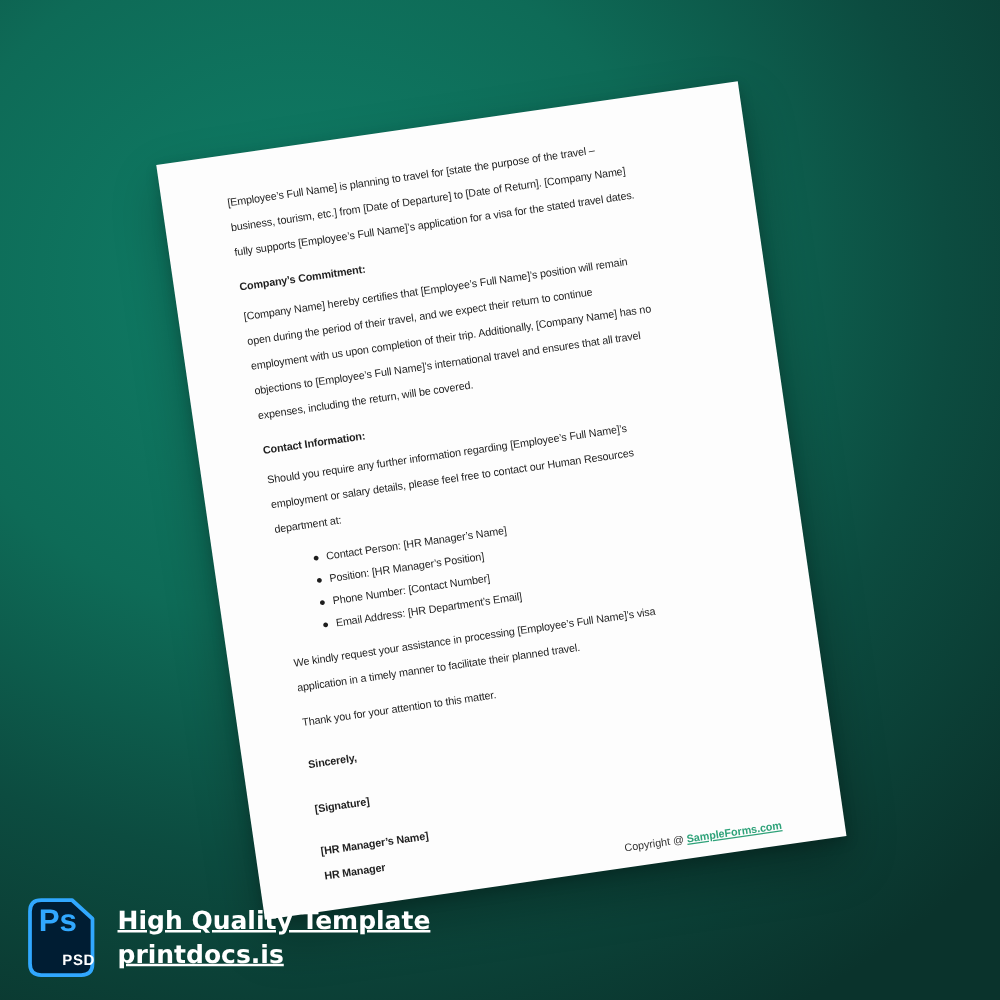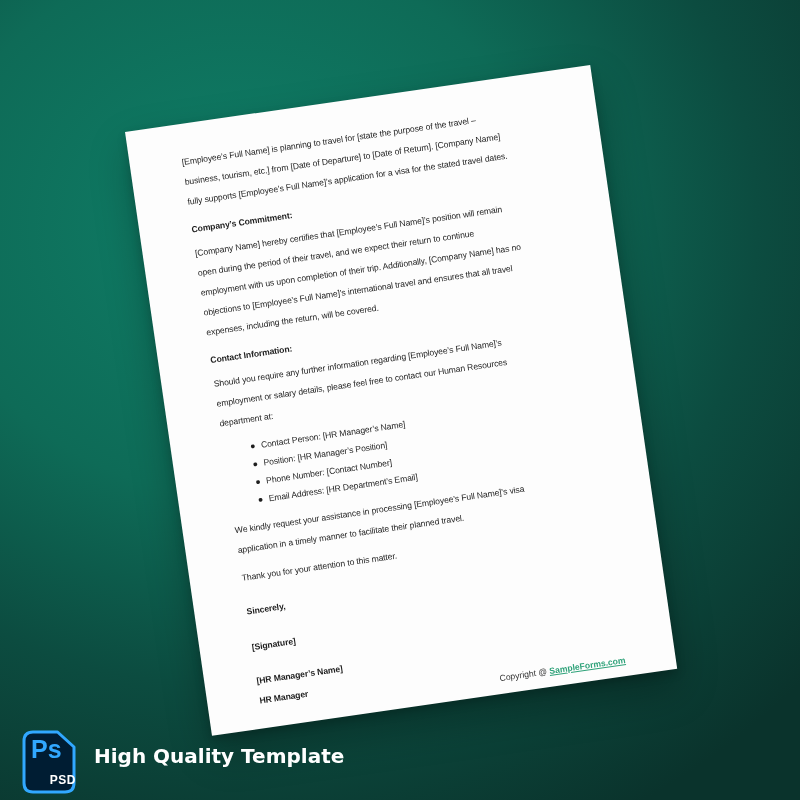--- a/index.html
+++ b/index.html
@@ -74,21 +74,20 @@
     position: absolute;
     left: 22px; top: 718px;
     display: flex;
     align-items: center;
     z-index: 3;
   }
   .psd-badge {
     position: relative;
     width: 54px; height: 64px;
     flex: 0 0 auto;
-    margin-top: 12px;
   }
   .psd-badge .ps-text {
     position: absolute;
     left: 9px; top: 5px;
     font-size: 25px;
     font-weight: bold;
     color: #31a8ff;
     font-family: "Liberation Sans", sans-serif;
   }
   .psd-badge .psd-text {
@@ -99,20 +98,21 @@
     font-weight: bold;
     color: #ffffff;
     letter-spacing: 0.5px;
     font-family: "Liberation Sans", sans-serif;
   }
   .promo {
     margin-left: 18px;
     color: #ffffff;
     font-family: "DejaVu Sans", sans-serif;
     font-weight: bold;
+    text-decoration: underline;
   }
   .promo .promo-title { font-size: 20px; line-height: 27px; }
   .promo .promo-site  { font-size: 20px; line-height: 27px; }
 </style>
 </head>
 <body>
 
 <div class="paper">
 
   <p>[Employee’s Full Name] is planning to travel for [state the purpose of the travel –
@@ -165,14 +165,15 @@
 <div class="brand">
   <div class="psd-badge">
     <svg width="54" height="64" viewBox="0 0 54 64">
       <path d="M11 2 H35.5 L52 17 V53 Q52 62 43 62 H11 Q2 62 2 53 V11 Q2 2 11 2 Z" fill="#001d33" stroke="#31a8ff" stroke-width="3" stroke-linejoin="round"></path>
     </svg>
     <span class="ps-text">Ps</span>
     <span class="psd-text">PSD</span>
   </div>
   <div class="promo">
     <div class="promo-title">High Quality Template</div>
+    <div class="promo-site">printdocs.is</div>
   </div>
 </div>
 
 </body></html>

